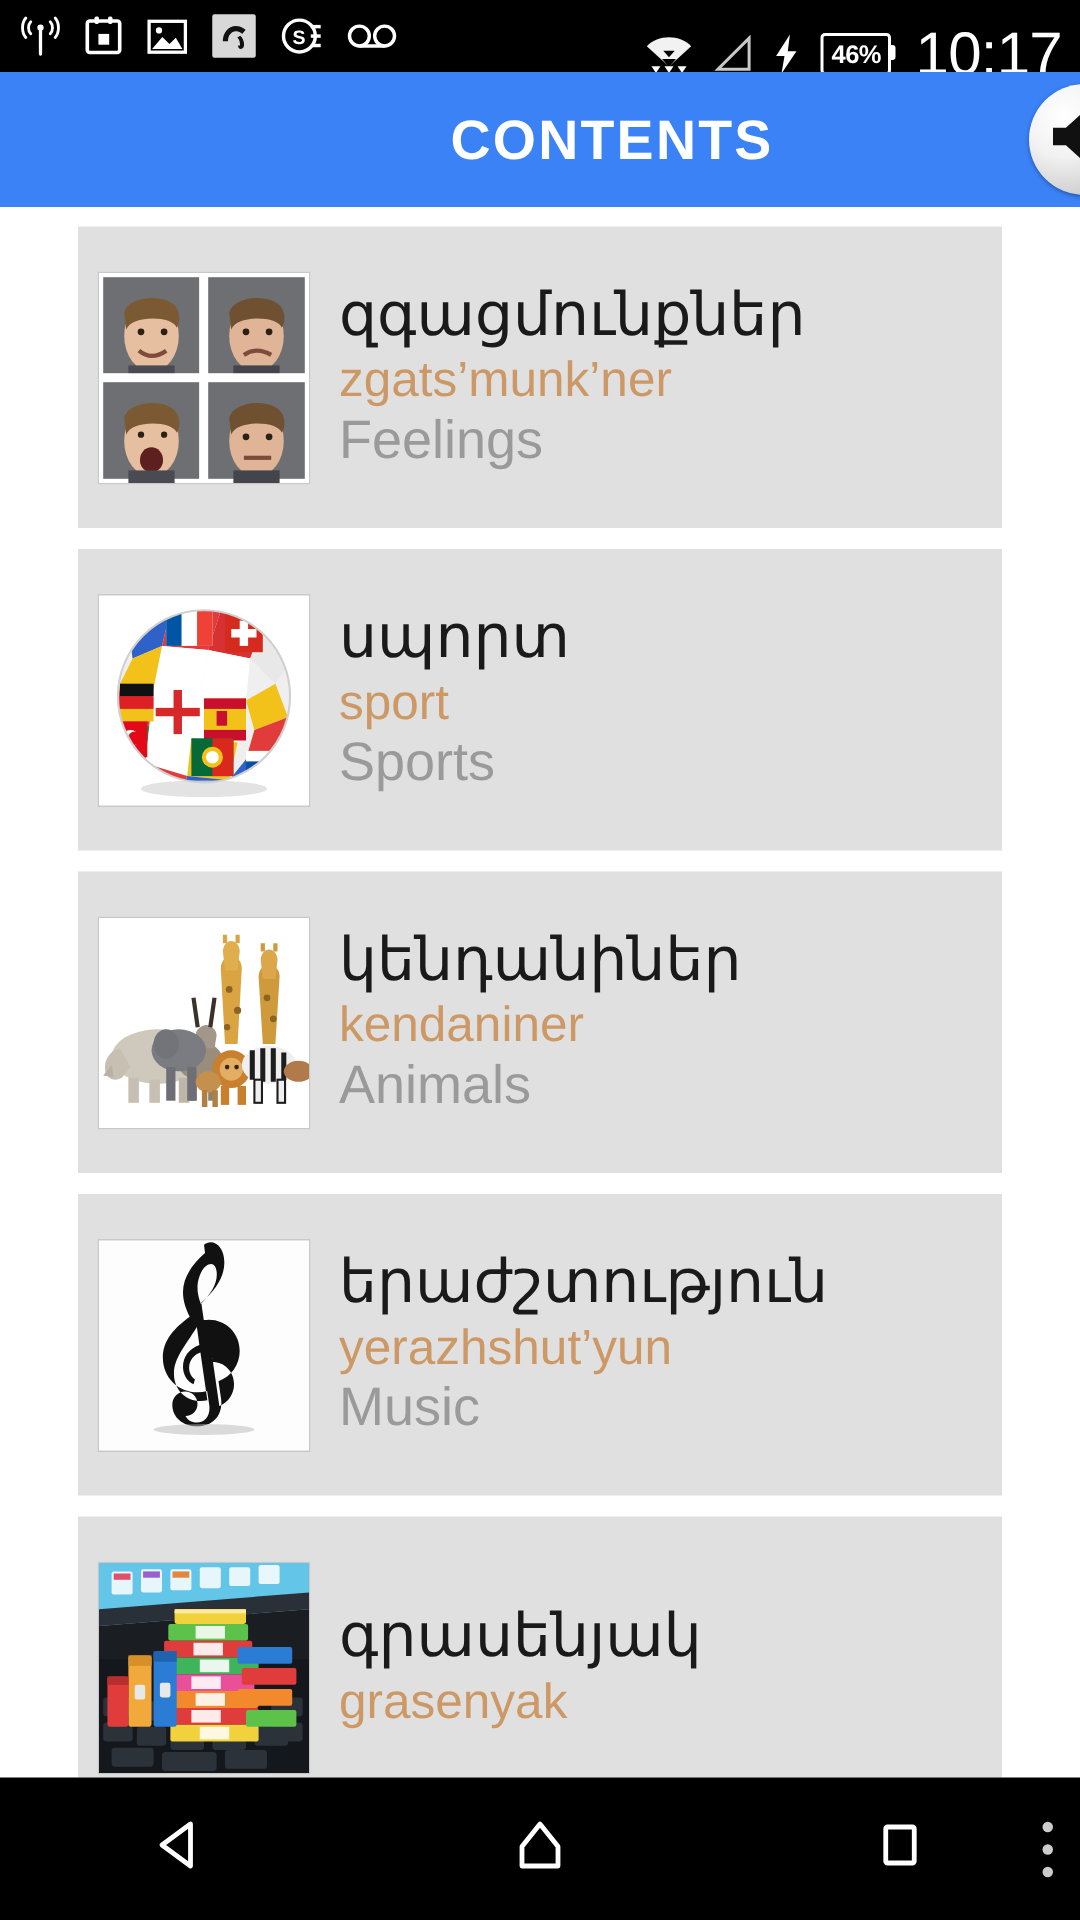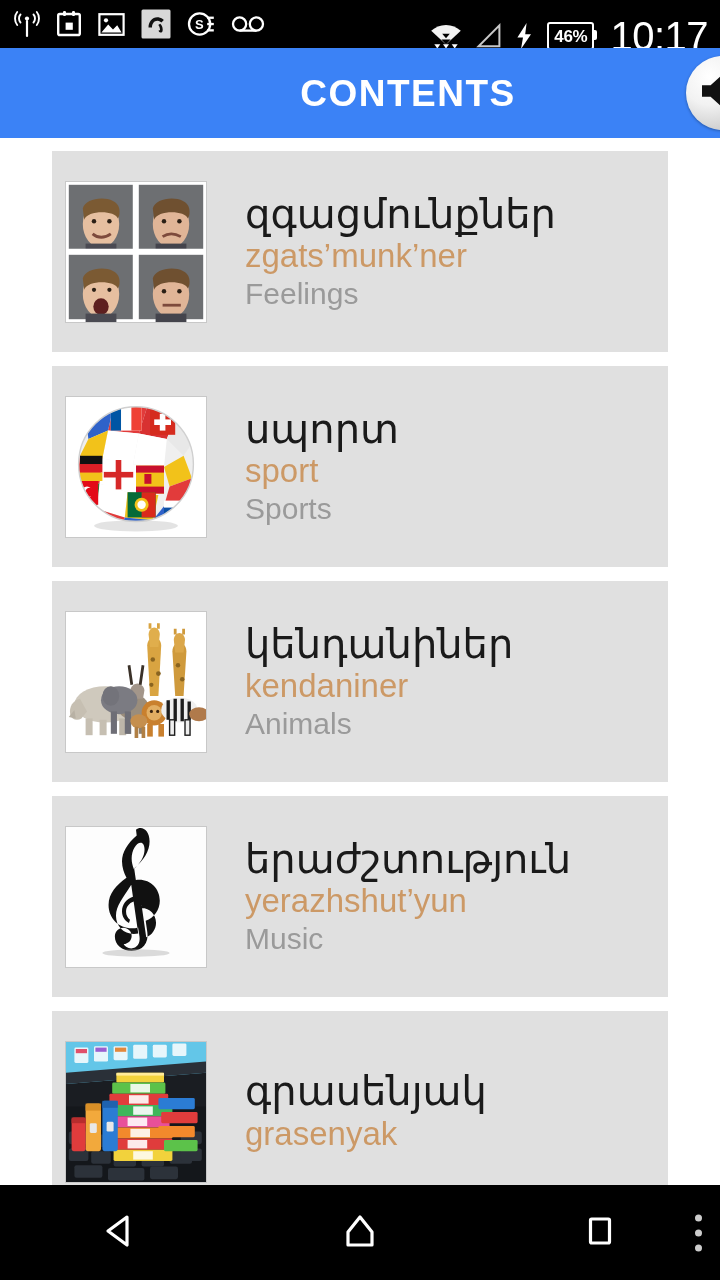--- a/index.html
+++ b/index.html
@@ -136,21 +136,20 @@
   }
   .list-item {
     position: relative;
     margin: 0 52px 14px 52px;
     background: #e0e0e0;
     height: 201px;
     display: flex;
     align-items: center;
     box-sizing: border-box;
     padding-left: 13px;
-    gap: 19px;
   }
   .thumb {
     flex: 0 0 auto;
     width: 142px;
     height: 142px;
     background: #ffffff;
     border: 1px solid #c8c8c8;
     box-sizing: border-box;
     overflow: hidden;
     position: relative;
@@ -173,21 +172,21 @@
   }
   .t-translit {
     color: #cc9966;
     font-size: 33px;
     line-height: 1.2;
     font-weight: normal;
     white-space: nowrap;
   }
   .t-english {
     color: #9a9a9a;
-    font-size: 30px;
+    font-size: 36px;
     line-height: 1.18;
     font-weight: normal;
     white-space: nowrap;
   }
 
   
   .nav-bar {
     position: absolute;
     bottom: 0; left: 0;
     width: 720px;

